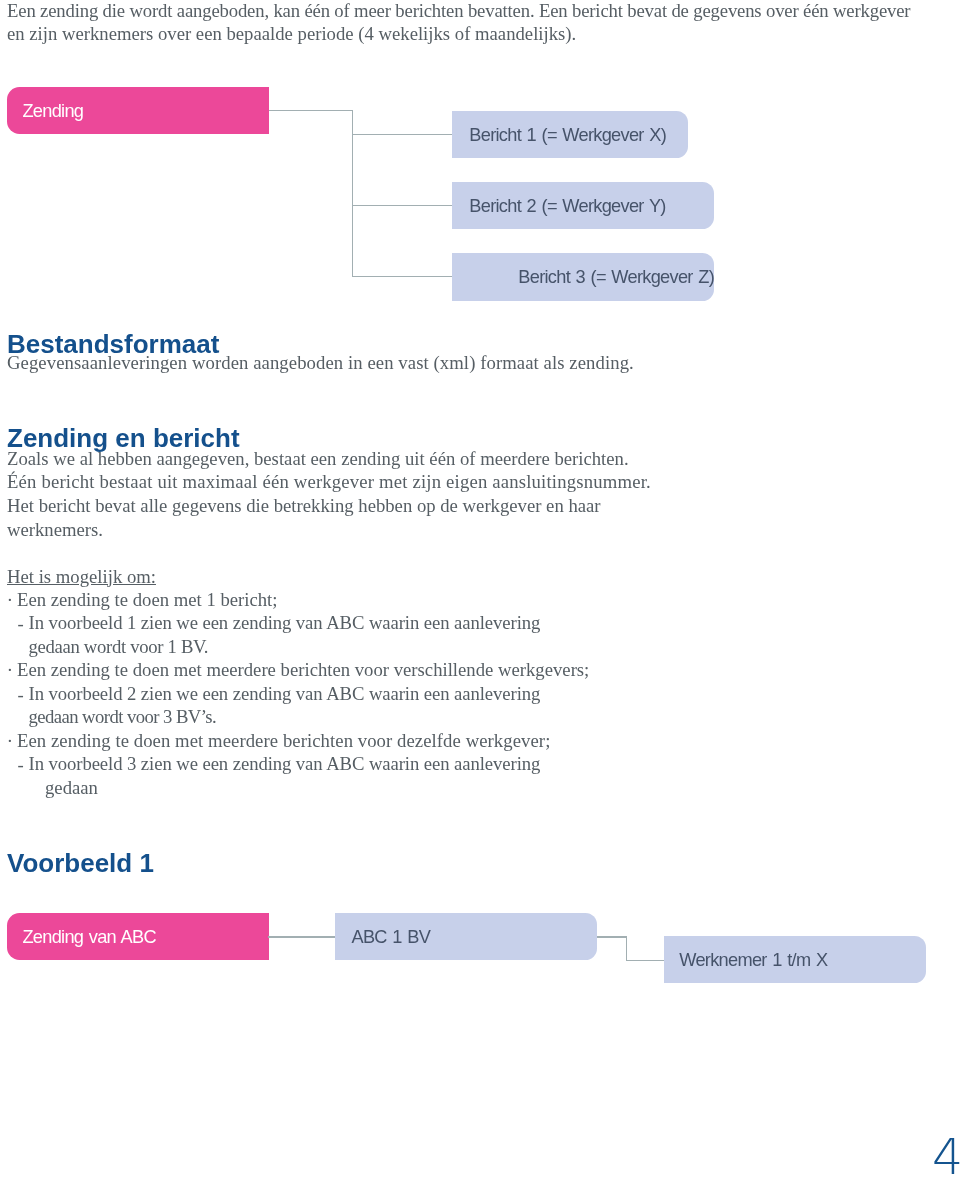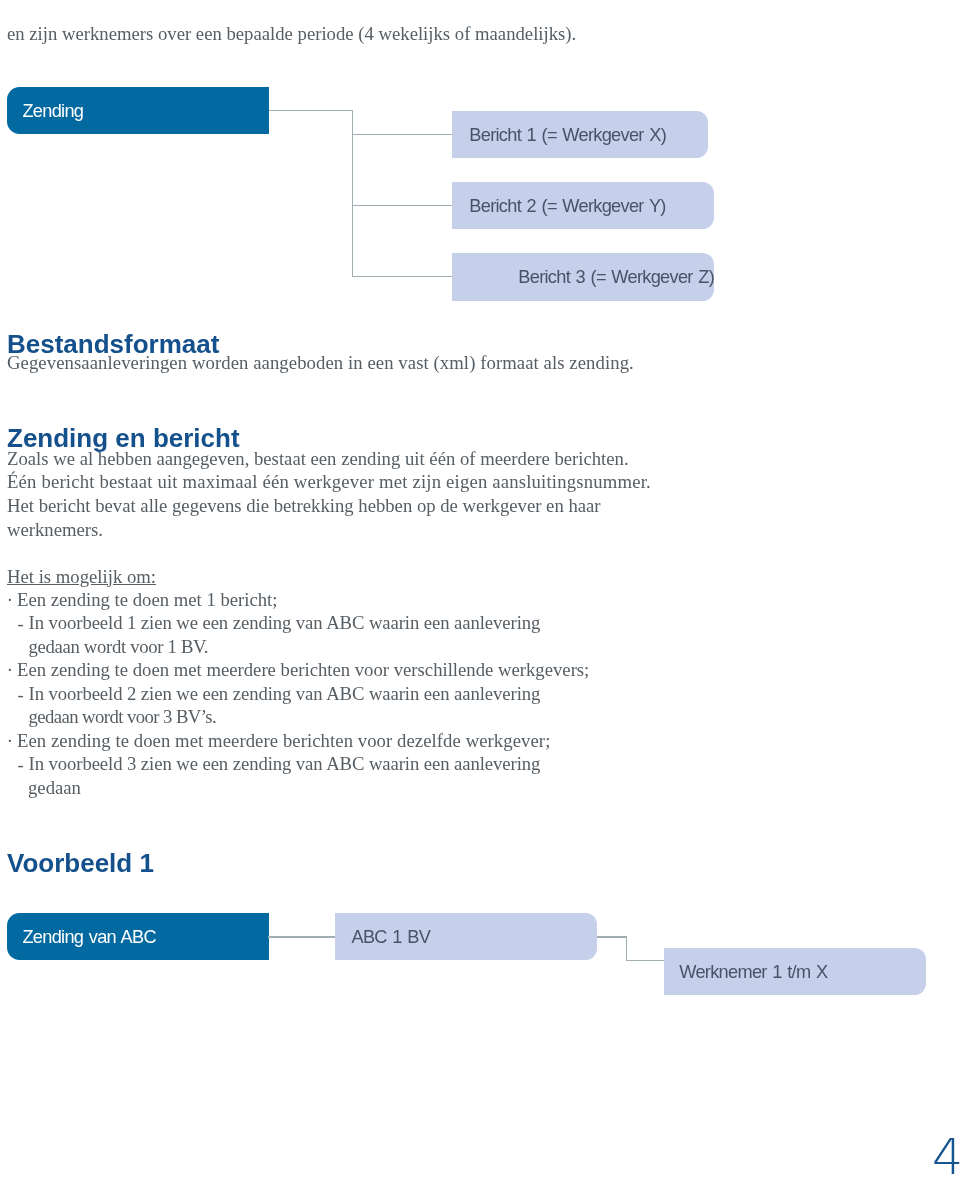--- a/index.html
+++ b/index.html
@@ -13,44 +13,45 @@
   .body-text{font-family:"Liberation Serif",serif;font-size:18.7px;color:#565e64;
              line-height:23.6px;white-space:pre;}
   
   .heading{font-family:"Liberation Sans",sans-serif;font-weight:bold;font-size:26px;
            color:#14508c;white-space:pre;letter-spacing:0px;}
   
   .node{position:absolute;box-sizing:border-box;
         font-family:"Liberation Sans",sans-serif;font-size:18.2px;letter-spacing:-0.7px;word-spacing:1.2px;
         line-height:21px;}
   .node > span{display:block;}
-  .node-dark{background:#0369a1;color:#ffffff;border-radius:12.5px 0 0 12.5px;}
+  .node-dark{background:#ec4899;color:#ffffff;border-radius:12.5px 0 0 12.5px;}
   .node-light{background:#c7d0ea;color:#46536a;border-radius:0 11.5px 11.5px 0;}
   .conn{position:absolute;background:#a2afb2;}
   .pagenum{font-family:"DejaVu Sans",sans-serif;font-weight:200;font-size:49px;color:#14548f;line-height:49px;}
 </style>
 </head>
 <body>
 
 <div class="page">
 
+  <div class="abs body-text" style="left:7px;top:-1.5px;letter-spacing:-0.162px;">Een zending die wordt aangeboden, kan één of meer berichten bevatten. Een bericht bevat de gegevens over één werkgever</div>
   <div class="abs body-text" style="left:7px;top:22.0px;">en zijn werknemers over een bepaalde periode (4 wekelijks of maandelijks).</div>
 
   <div class="diagram">
     <div class="node node-dark" style="left:6.5px;top:87px;width:262.5px;height:47px;padding:13.9px 0 0 15.9px;">
       <span>Zending</span>
     </div>
 
     <div class="conn" style="left:268.6px;top:110.3px;width:84.3px;height:1.2px;"></div>
     <div class="conn" style="left:351.6px;top:110.5px;width:1.3px;height:166.3px;"></div>
     <div class="conn" style="left:351.6px;top:133.8px;width:101.2px;height:1.2px;"></div>
     <div class="conn" style="left:351.6px;top:205.0px;width:101.2px;height:1.2px;"></div>
     <div class="conn" style="left:351.6px;top:276.1px;width:101.2px;height:1.2px;"></div>
 
-    <div class="node node-light" style="left:452px;top:111px;width:256px;height:47.2px;padding:13.6px 0 0 17.3px;">
+    <div class="node node-light" style="left:452px;top:111px;width:236px;height:47.2px;padding:13.6px 0 0 17.3px;">
       <span>Bericht 1 (= Werkgever X)</span>
     </div>
     <div class="node node-light" style="left:452px;top:182.2px;width:262px;height:47.2px;padding:13.6px 0 0 17.3px;">
       <span>Bericht 2 (= Werkgever Y)</span>
     </div>
     <div class="node node-light" style="left:452px;top:253.4px;width:262px;height:47.2px;padding:13.6px 0 0 17.3px;text-align:right;">
       <span>Bericht 3 (= Werkgever Z)</span>
     </div>
   </div>
 
@@ -74,35 +75,35 @@
   <div class="abs bullet-marker body-text" style="left:6.8px;top:658.3px;">·</div>
   <div class="abs body-text" style="left:17.0px;top:658.3px;">Een zending te doen met meerdere berichten voor verschillende werkgevers;</div>
   <div class="abs bullet-marker body-text" style="left:17.6px;top:682.6px;">-</div>
   <div class="abs body-text" style="left:28.5px;top:681.7px;letter-spacing:-0.085px;">In voorbeeld 2 zien we een zending van ABC waarin een aanlevering</div>
   <div class="abs body-text" style="left:28.5px;top:705.2px;letter-spacing:-0.570px;">gedaan wordt voor 3 BV’s.</div>
 
   <div class="abs bullet-marker body-text" style="left:6.8px;top:728.6px;">·</div>
   <div class="abs body-text" style="left:17.0px;top:728.6px;letter-spacing:0.070px;">Een zending te doen met meerdere berichten voor dezelfde werkgever;</div>
   <div class="abs bullet-marker body-text" style="left:17.6px;top:753.0px;">-</div>
   <div class="abs body-text" style="left:28.5px;top:752.1px;letter-spacing:-0.085px;">In voorbeeld 3 zien we een zending van ABC waarin een aanlevering</div>
-  <div class="abs body-text" style="left:28px;top:775.5px;">gedaan</div>
+  <div class="abs body-text" style="left:45px;top:775.5px;">gedaan</div>
 
   <div class="abs heading" style="left:7px;top:848.0px;">Voorbeeld 1</div>
 
   <div class="diagram">
     <div class="node node-dark" style="left:6.5px;top:913.2px;width:262.5px;height:47px;padding:13.9px 0 0 15.9px;">
       <span>Zending van ABC</span>
     </div>
     <div class="conn" style="left:268.4px;top:936.4px;width:67.2px;height:1.2px;"></div>
     <div class="node node-light" style="left:335.2px;top:913.4px;width:262.3px;height:47px;padding:13.6px 0 0 16.3px;">
       <span>ABC 1 BV</span>
     </div>
     <div class="conn" style="left:597px;top:936.4px;width:30px;height:1.2px;"></div>
     <div class="conn" style="left:625.8px;top:936.4px;width:1.3px;height:24px;"></div>
     <div class="conn" style="left:625.8px;top:959.6px;width:38.7px;height:1.2px;"></div>
-    <div class="node node-light" style="left:664px;top:936.4px;width:261.8px;height:47px;padding:13.6px 0 0 15.3px;margin-top:12px;">
+    <div class="node node-light" style="left:664px;top:936.4px;width:261.8px;height:47px;padding:13.6px 0 0 15.3px;">
       <span>Werknemer 1 t/m X</span>
     </div>
   </div>
 
   <div class="abs pagenum" style="left:932px;top:1132.5px;">4</div>
 
 </div>
 
 </body></html>

